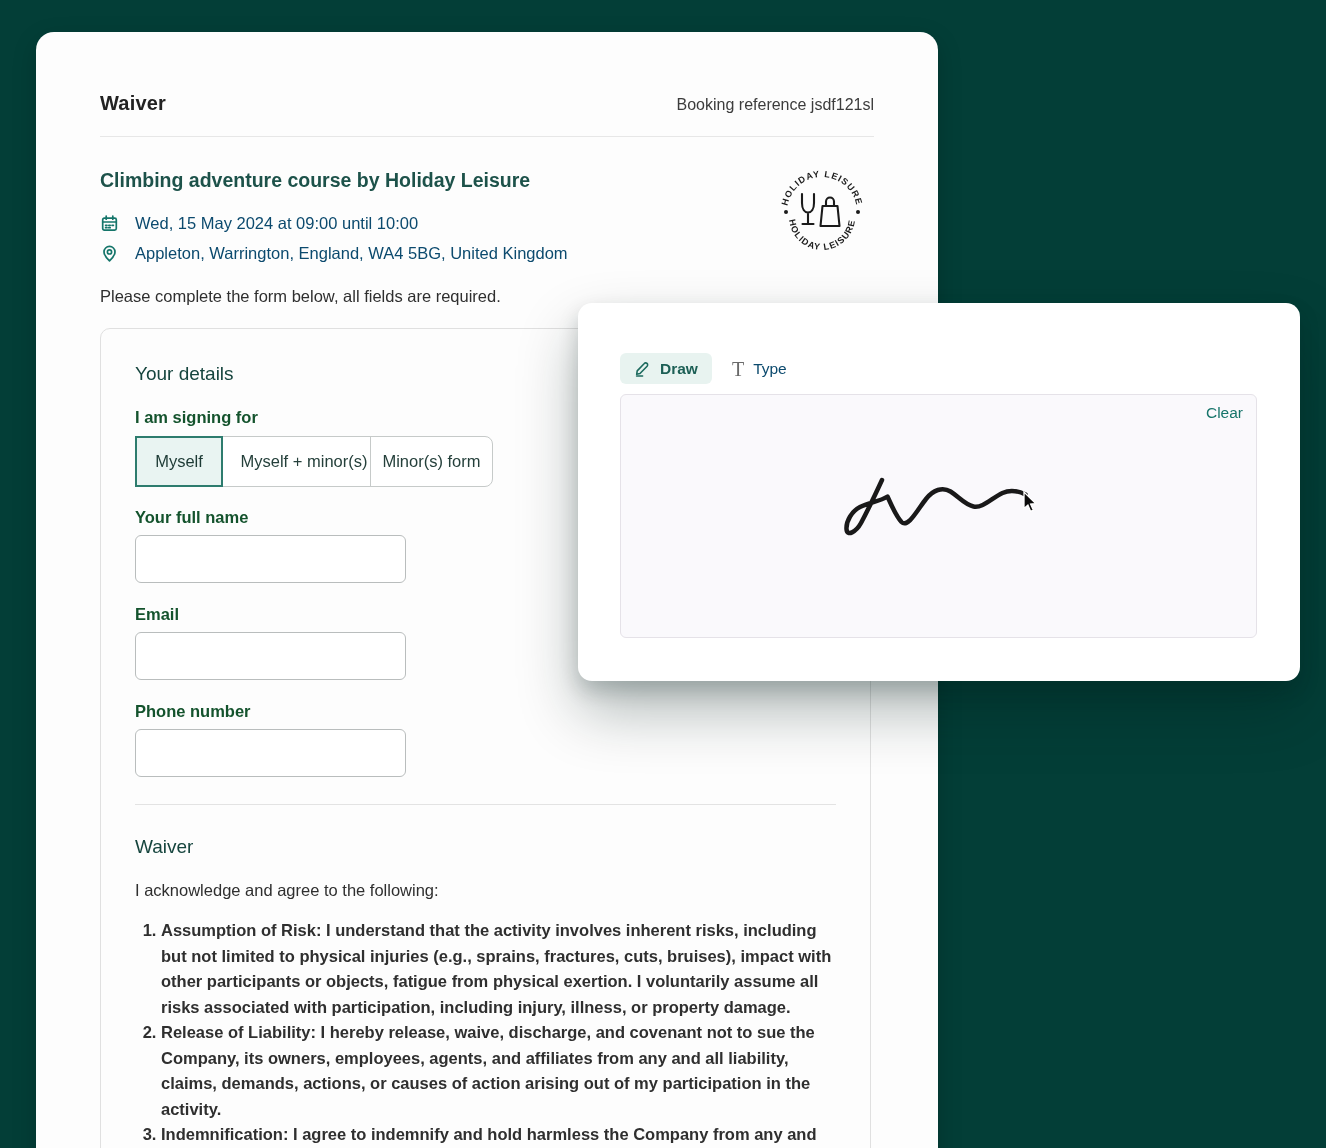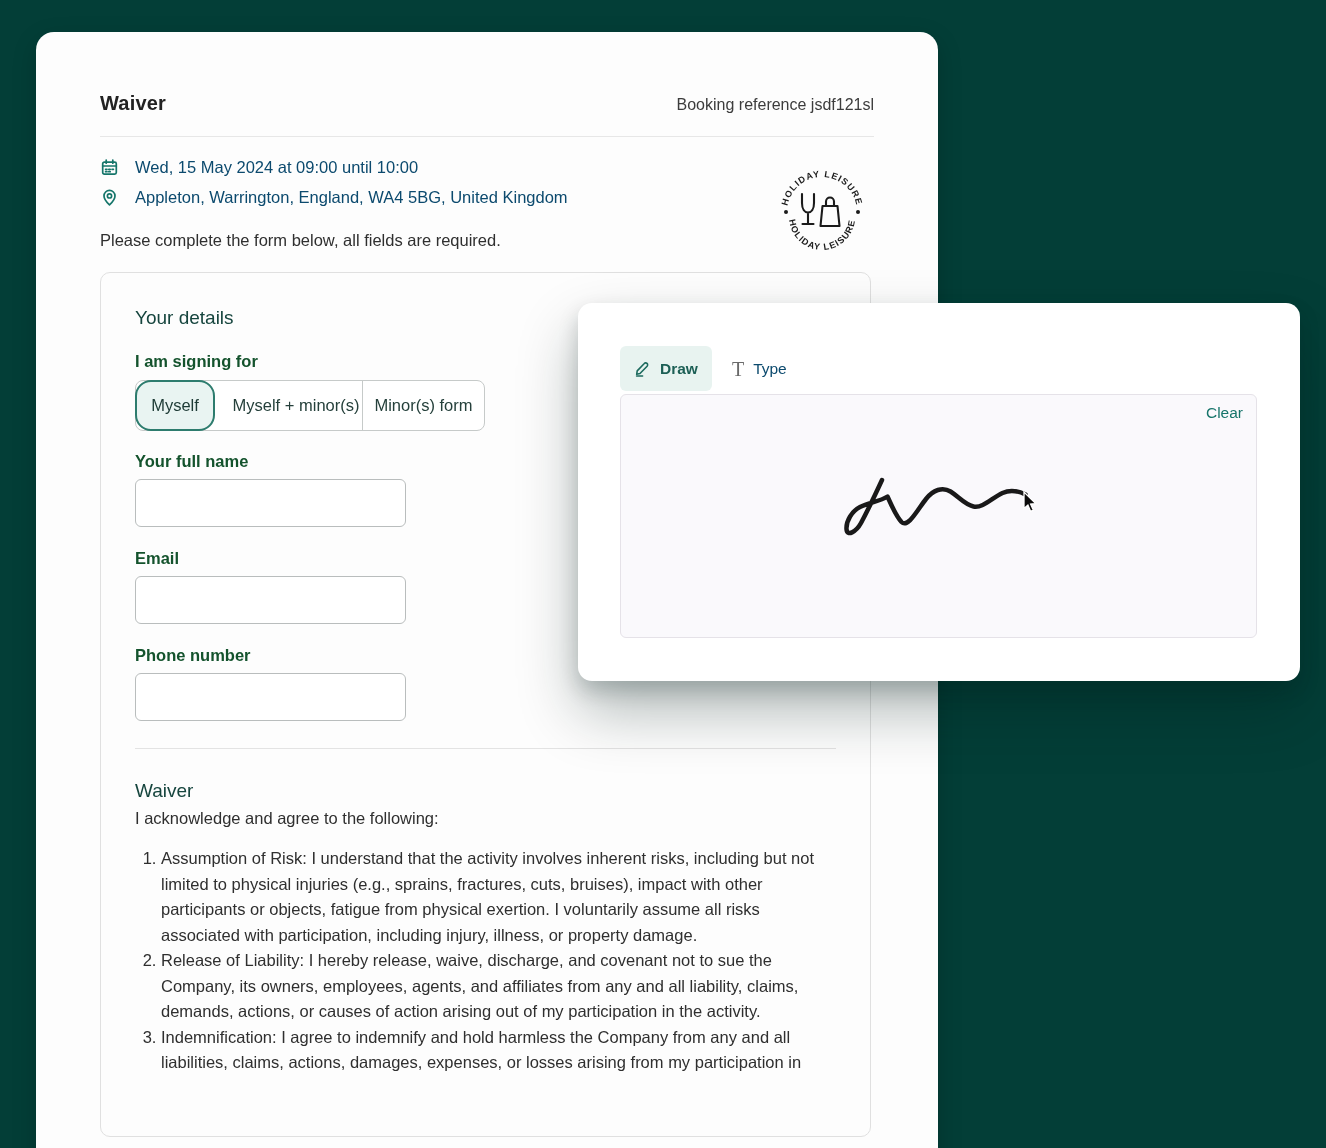--- a/index.html
+++ b/index.html
@@ -58,54 +58,54 @@
   .seg button {
     height: 49px; border: none; background: transparent;
     font-family: inherit; font-size: 16.5px; color: #25403b; cursor: pointer;
   }
   .seg .seg-1 { width: 78px; }
   .seg .seg-2 { width: 148px; border-left: none; padding-left: 16px; }
   .seg .seg-3 { width: 122px; border-left: 1px solid #c6cac9; }
   .seg .selected {
     background: #e9f4f2;
     border: 2px solid #2d7c6e !important;
-    border-radius: 16px;
+    border-radius: 0;
     margin: -1px;
-    height: 51px; width: 80px;
+    height: 51px; width: 88px;
     color: #1d3a35;
   }
 
   .field { margin-top: 22px; }
   .field.first-after-seg { margin-top: 21px; }
   .text-input {
     margin-top: 8px; display: block;
     width: 271px; height: 48px;
     border: 1px solid #b9bdbd; border-radius: 6px;
     background: #fff; font-family: inherit; font-size: 16px; padding: 0 12px; color: #2e2e2e;
   }
 
   hr.inner { border: none; border-top: 1px solid #e3e3e3; margin: 27px 0 0; }
   .waiver-heading { margin-top: 29px; }
-  .waiver-intro { margin-top: 6px; font-size: 16.5px; color: #2f2f2f; }
+  .waiver-intro { margin-top: 22px; font-size: 16.5px; color: #2f2f2f; }
   ol.waiver-list { margin-top: 18px; padding-left: 26px; }
-  ol.waiver-list li { font-size: 16.5px; line-height: 25.5px; color: #2f2f2f; margin: 0; }
+  ol.waiver-list li { font-size: 16.5px; line-height: 25.5px; color: #2f2f2f; margin: 0; font-weight: bold; }
 
   
   .modal {
     position: absolute;
     left: 578px; top: 303px;
     width: 722px; height: 378px;
     background: #fff;
     border-radius: 14px;
     box-shadow: 0 10px 20px rgba(2,30,26,.18), 0 30px 60px rgba(2,30,26,.30);
     padding: 50px 43px 0 42px;
     z-index: 5;
   }
   .tabs-row { display: flex; align-items: center; gap: 20px; height: 31px; }
-  .tab { display: inline-flex; align-items: center; gap: 9px; height: 45px; border: none; background: transparent; font-family: inherit; cursor: pointer; padding: 0; }
+  .tab { display: inline-flex; align-items: center; gap: 9px; height: 31px; border: none; background: transparent; font-family: inherit; cursor: pointer; padding: 0; }
   .tab.draw { background: #e8f3f0; border-radius: 6px; padding: 0 14px; }
   .tab.draw .tab-label { font-size: 15.5px; font-weight: 600; color: #1c5f55; }
   .tab.type .tab-label { font-size: 15.5px; color: #0c4a6e; }
   .type-glyph { font-family: "Liberation Serif", serif; font-size: 20px; line-height: 20px; color: #6a6a6a; }
 
   .sig-canvas {
     position: relative;
     margin-top: 10px;
     width: 637px; height: 244px;
     background: #faf9fc;
@@ -124,20 +124,21 @@
 
 <div class="main-card">
   <div class="card-inner">
 
     <div class="header-row">
       <div class="page-title">Waiver</div>
       <div class="booking-ref">Booking reference jsdf121sl</div>
     </div>
     <hr class="full">
 
+    <div class="event-title">Climbing adventure course by Holiday Leisure</div>
 
     <svg class="logo" viewBox="0 0 86 86">
       <defs>
         <path id="arcTop" d="M 8 43 A 35 35 0 0 1 78 43"></path>
         <path id="arcBottom" d="M 10 48 A 33 33 0 0 0 76 48"></path>
       </defs>
       <text font-size="9" font-weight="600" letter-spacing="1.1" fill="#1b1b1b" font-family="Liberation Sans, sans-serif">
         <textPath href="#arcTop" startOffset="50%" text-anchor="middle">HOLIDAY LEISURE</textPath>
       </text>
       <text font-size="9" font-weight="600" letter-spacing="1.1" fill="#1b1b1b" font-family="Liberation Sans, sans-serif">

